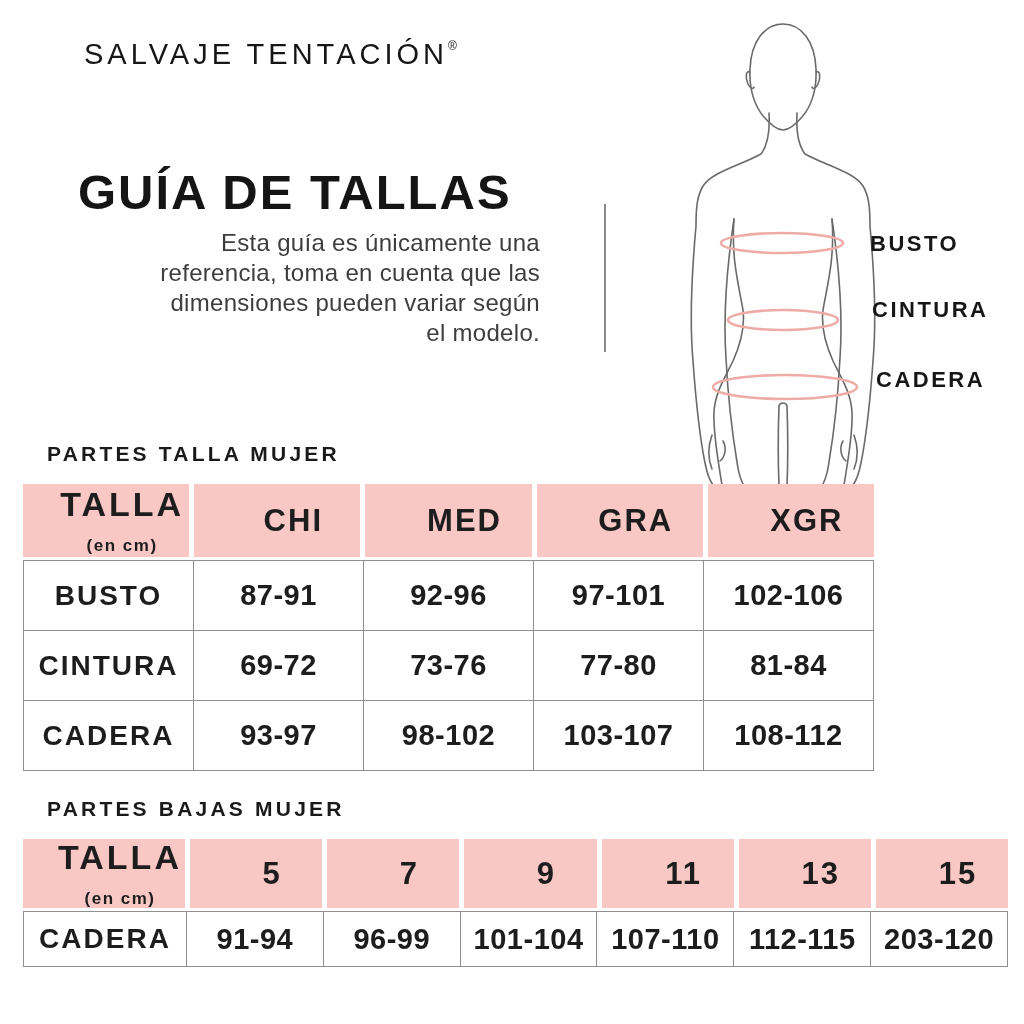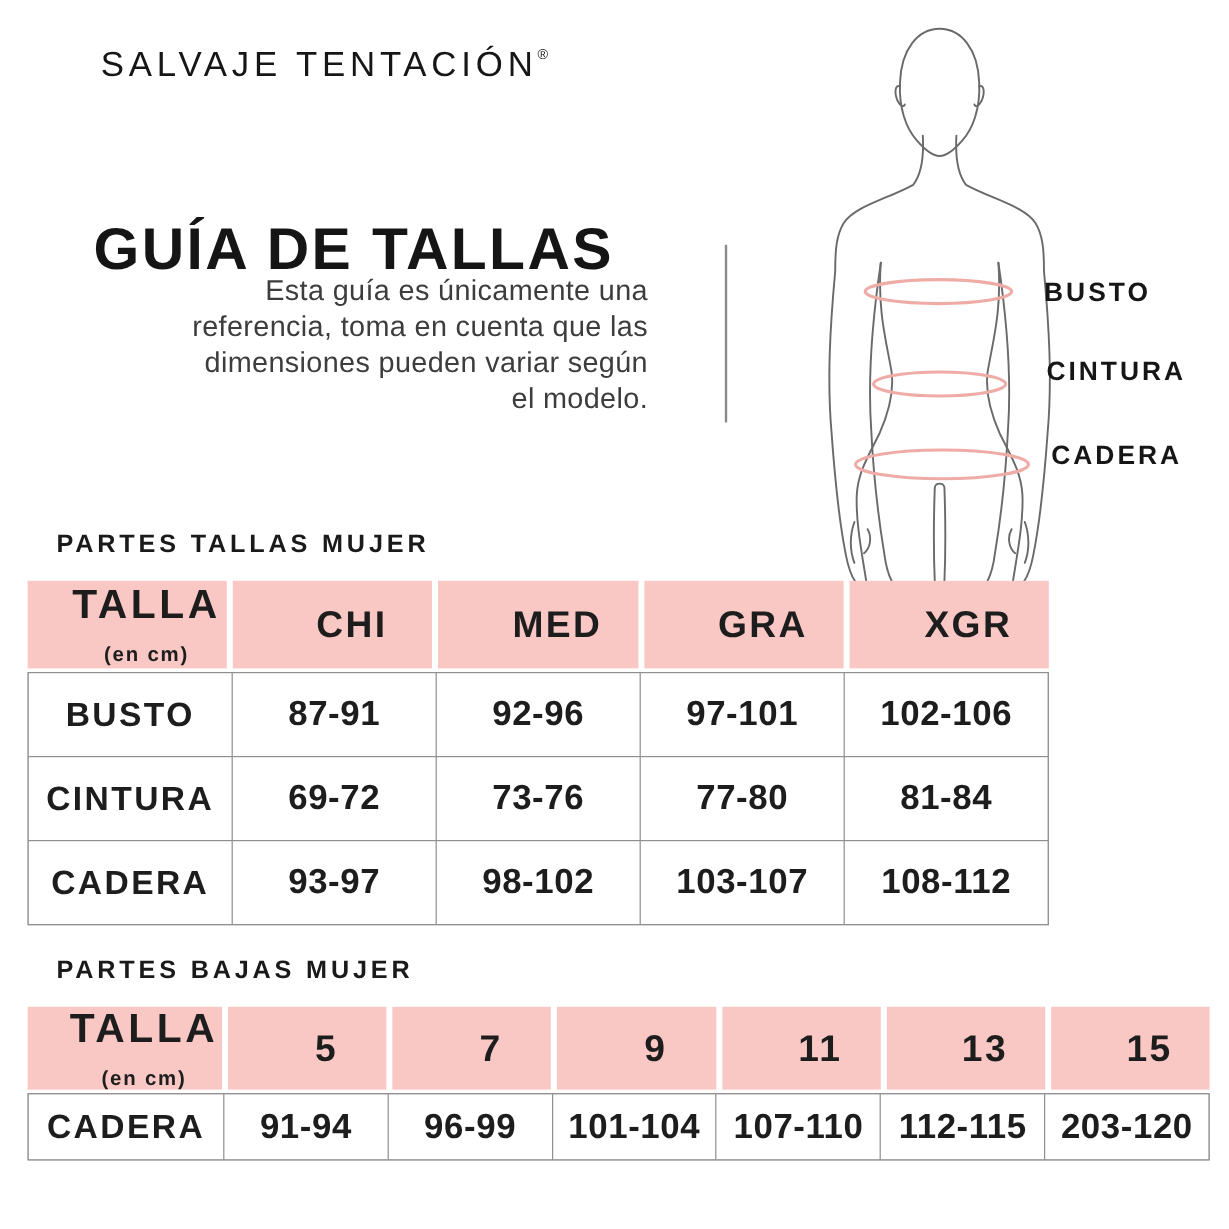--- a/index.html
+++ b/index.html
@@ -21,21 +21,20 @@
     position:absolute;left:84px;top:38px;
     font-size:29px;font-weight:500;letter-spacing:4px;color:#161616;
     white-space:nowrap;
   }
   .brand .rmark{font-size:12px;vertical-align:14px;letter-spacing:0;}
 
   .main-title{
     position:absolute;left:78px;top:164px;
     font-size:49px;font-weight:800;letter-spacing:2px;color:#151515;
     white-space:nowrap;
-    margin-top:16px;
   }
   .intro{
     position:absolute;left:40px;top:228px;width:500px;
     text-align:right;font-size:24px;line-height:30px;
     color:#3d3d3d;font-weight:400;letter-spacing:0.3px;
   }
   .divider{
     position:absolute;left:604px;top:204px;width:2px;height:148px;
     background:#8a8a8a;
   }
@@ -121,21 +120,21 @@
       <ellipse cx="170" cy="229" rx="61" ry="10"></ellipse>
       <ellipse cx="171" cy="306" rx="55" ry="10"></ellipse>
       <ellipse cx="173" cy="373" rx="72" ry="12"></ellipse>
     </g>
   </svg>
 
   <div class="measure-label lbl-busto">BUSTO</div>
   <div class="measure-label lbl-cintura">CINTURA</div>
   <div class="measure-label lbl-cadera">CADERA</div>
 
-  <div class="section-title sec-upper">PARTES TALLAS MUJER</div>
+  <div class="section-title sec-upper">PARTES TALLA MUJER</div>
 
   <div class="size-table t-upper">
     <div class="thead">
       <div class="hcell">
         <span class="talla">TALLA</span>
         <span class="encm">(en cm)</span>
       </div>
       <div class="hcell">
           <span class="hsize">CHI</span>
         </div>

